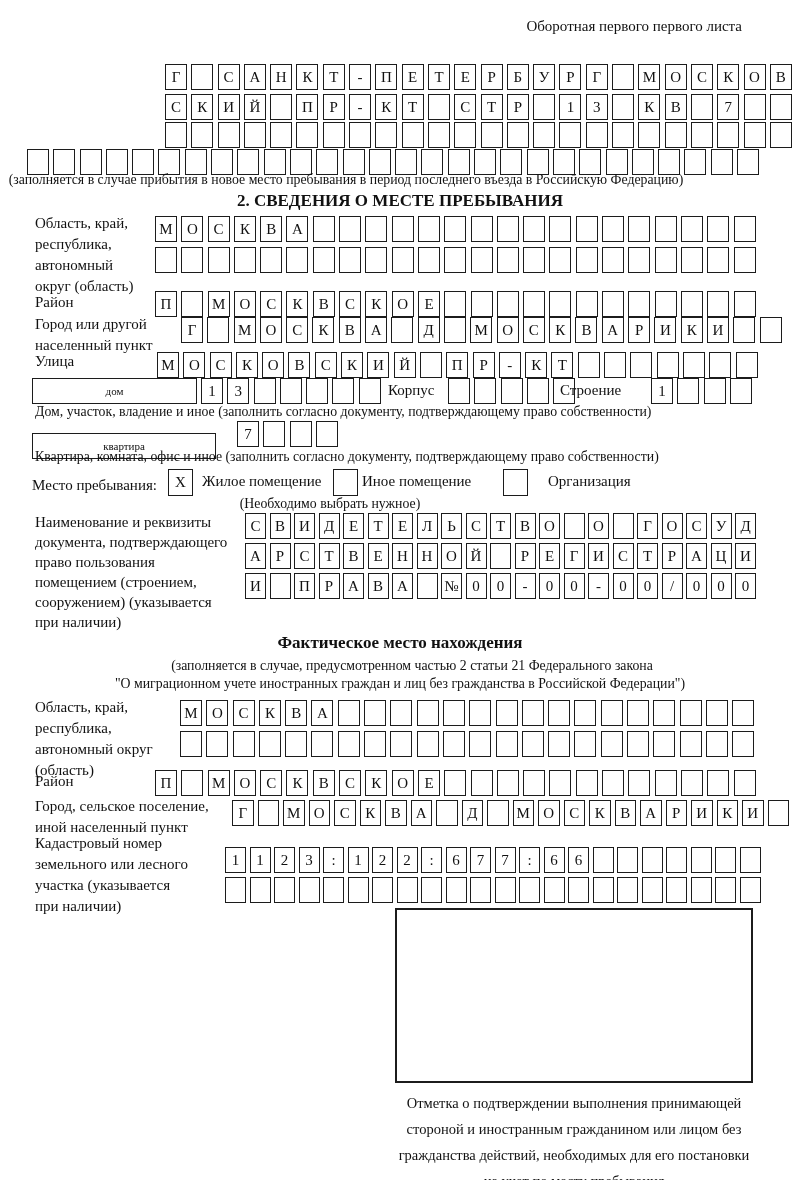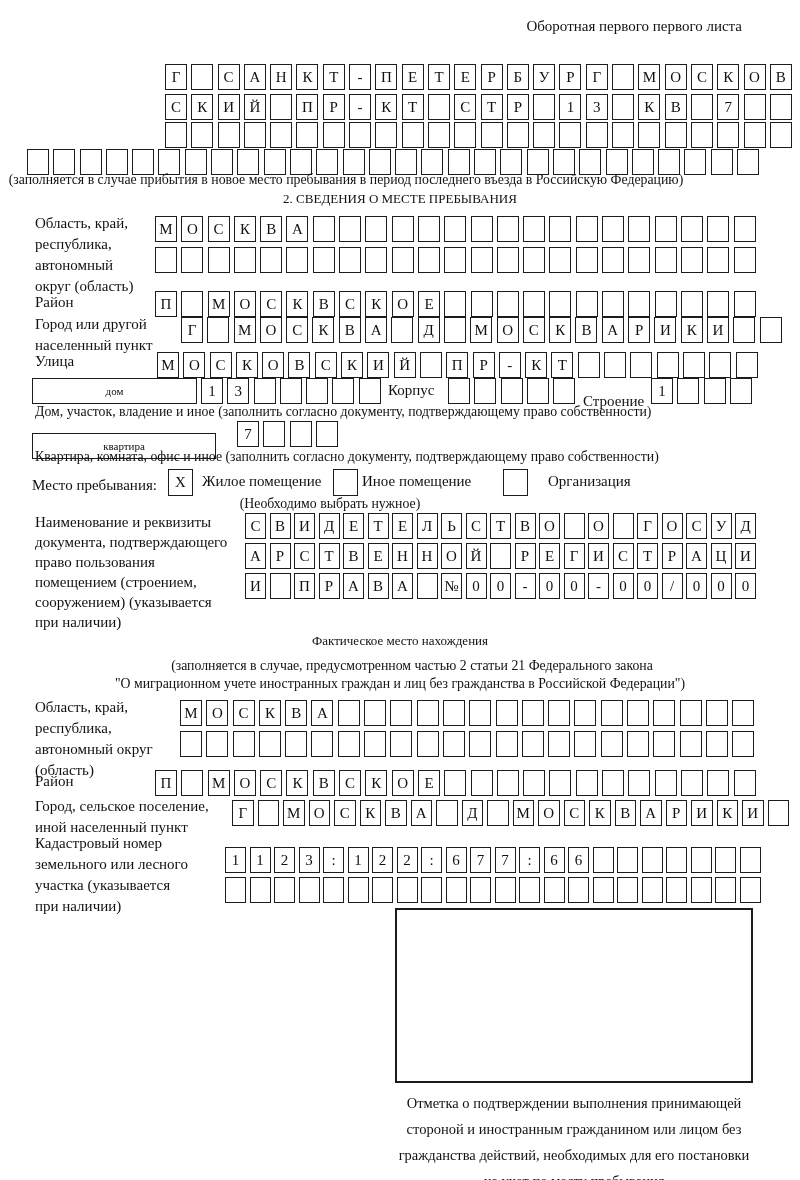--- a/index.html
+++ b/index.html
@@ -3,21 +3,21 @@
 <meta charset="utf-8">
 <style>
   html,body{margin:0;padding:0;background:#ffffff;}
   .page{
     position:relative;width:800px;height:1180px;background:#fff;
     font-family:"Liberation Serif","DejaVu Serif",serif;color:#111;overflow:hidden;
   }
   .abs{position:absolute;}
   .lbl{font-size:15px;line-height:21px;white-space:pre-line;}
   .note{font-size:13.8px;text-align:center;}
-  .title{font-size:13px;font-weight:normal;text-align:center;}
+  .title{font-size:17px;font-weight:bold;text-align:center;}
   .row{position:absolute;display:flex;gap:4.3px;}
   .cell{
     width:22px;height:26px;box-sizing:border-box;border:1.6px solid #1c1c1c;
     display:flex;align-items:center;justify-content:center;
     font-size:15px;font-family:"Liberation Serif",serif;flex:0 0 auto;
   }
   .tight{gap:3.5px;}
   .tight .cell{width:21px;}
   .mid{gap:4px;}
   .mid .cell{width:21.5px;}
@@ -299,21 +299,21 @@
       <span class="cell"></span>
     </div>
   <div class="inline-lbl" style="left:388px;top:382px;">Корпус</div>
   <div class="row" style="left:448px;top:378px;">
       <span class="cell"></span>
       <span class="cell"></span>
       <span class="cell"></span>
       <span class="cell"></span>
       <span class="cell"></span>
     </div>
-  <div class="inline-lbl" style="left:583px;top:382px;margin-top:11px;">Строение</div>
+  <div class="inline-lbl" style="left:560px;top:382px;">Строение</div>
   <div class="row" style="left:651px;top:378px;">
       <span class="cell">1</span>
       <span class="cell"></span>
       <span class="cell"></span>
       <span class="cell"></span>
     </div>
   <div class="abs" style="left:35px;top:404px;font-size:13.8px;">Дом, участок, владение и иное (заполнить согласно документу, подтверждающему право собственности)</div>
 
   <div class="widebox" style="left:32px;top:433px;width:184px;">квартира</div>
   <div class="row" style="left:237px;top:421px;">

